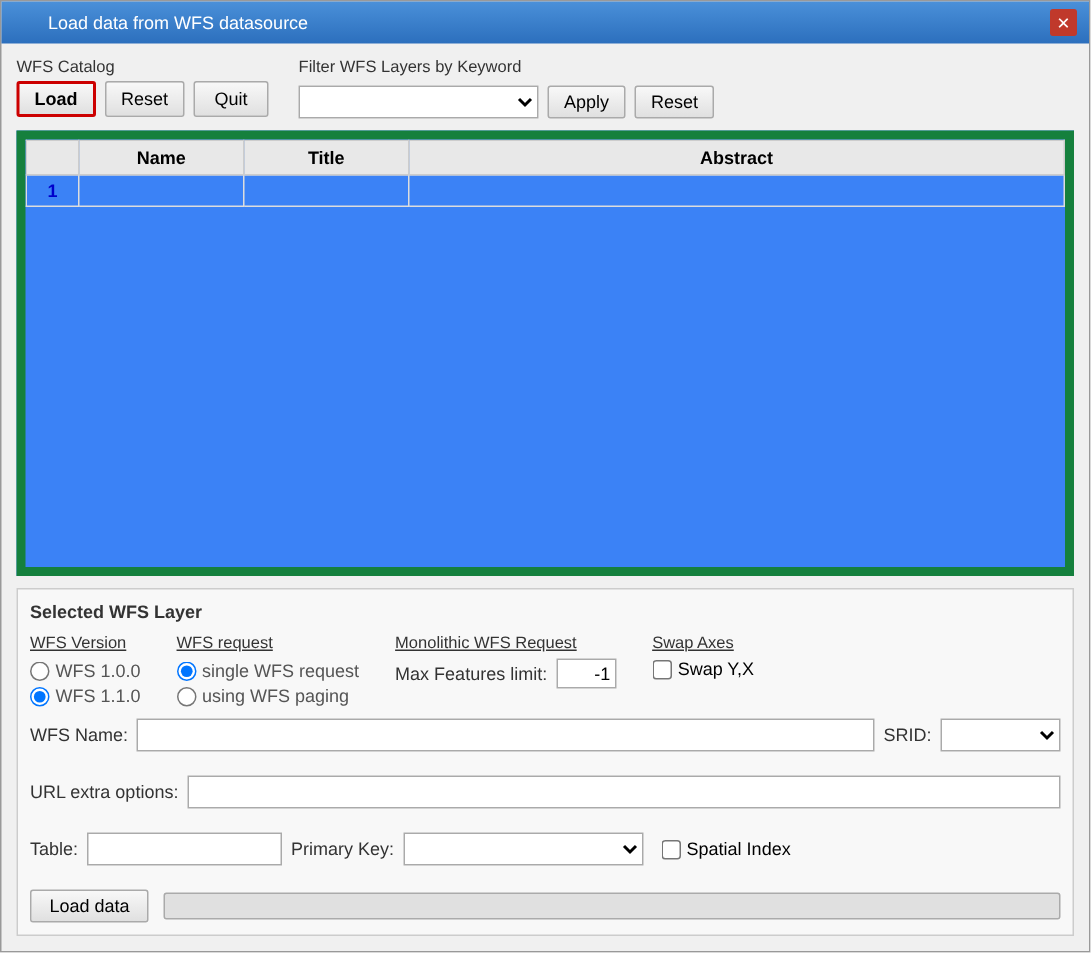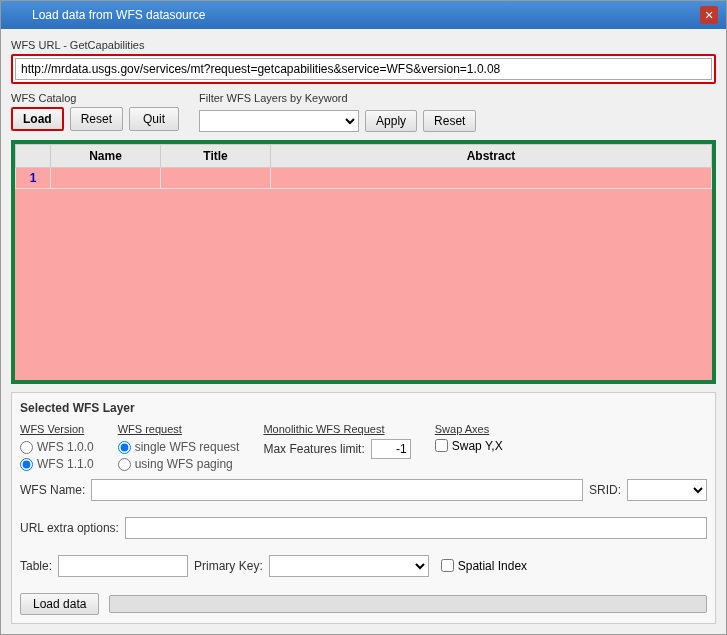--- a/index.html
+++ b/index.html
@@ -109,22 +109,22 @@
       font-weight: bold;
     }
     .filter-select {
       width: 160px;
       height: 22px;
       border: 1px solid #aaa;
       font-size: 12px;
       background: white;
     }
     .table-area {
-      border: 4px solid #15803d;
-      background: #fca5a5;
+      border: 6px solid #15803d;
+      background: #3b82f6;
       flex: 1;
       min-height: 0;
       overflow: auto;
     }
     table {
       width: 100%;
       border-collapse: collapse;
       table-layout: fixed;
     }
     th {
@@ -215,21 +215,21 @@
       flex-direction: column;
       gap: 4px;
     }
     .swap-title {
       font-size: 11px;
       text-decoration: underline;
       color: #333;
     }
     .checkbox-row {
       display: flex;
-      align-items: flex-start;
+      align-items: center;
       gap: 4px;
       font-size: 12px;
     }
     .form-row {
       display: flex;
       align-items: center;
       gap: 6px;
       margin-bottom: 16px;
     }
     .form-label {
@@ -277,26 +277,20 @@
 
 <div class="window">
 
   <div class="titlebar">
     <span class="titlebar-title">Load data from WFS datasource</span>
     <button class="titlebar-close">✕</button>
   </div>
 
   <div class="content">
 
-    <div>
-      <div class="section-label">WFS URL - GetCapabilities</div>
-      <div class="url-box">
-        <input type="text" class="url-input" value="http://mrdata.usgs.gov/services/mt?request=getcapabilities&amp;service=WFS&amp;version=1.0.08" style="">
-      </div>
-    </div>
 
     <div class="row-controls">
       <div class="wfs-catalog-group">
         <div class="section-label">WFS Catalog</div>
         <div style="display:flex; gap:6px;">
           <button class="btn btn-load">Load</button>
           <button class="btn">Reset</button>
           <button class="btn">Quit</button>
         </div>
       </div>

